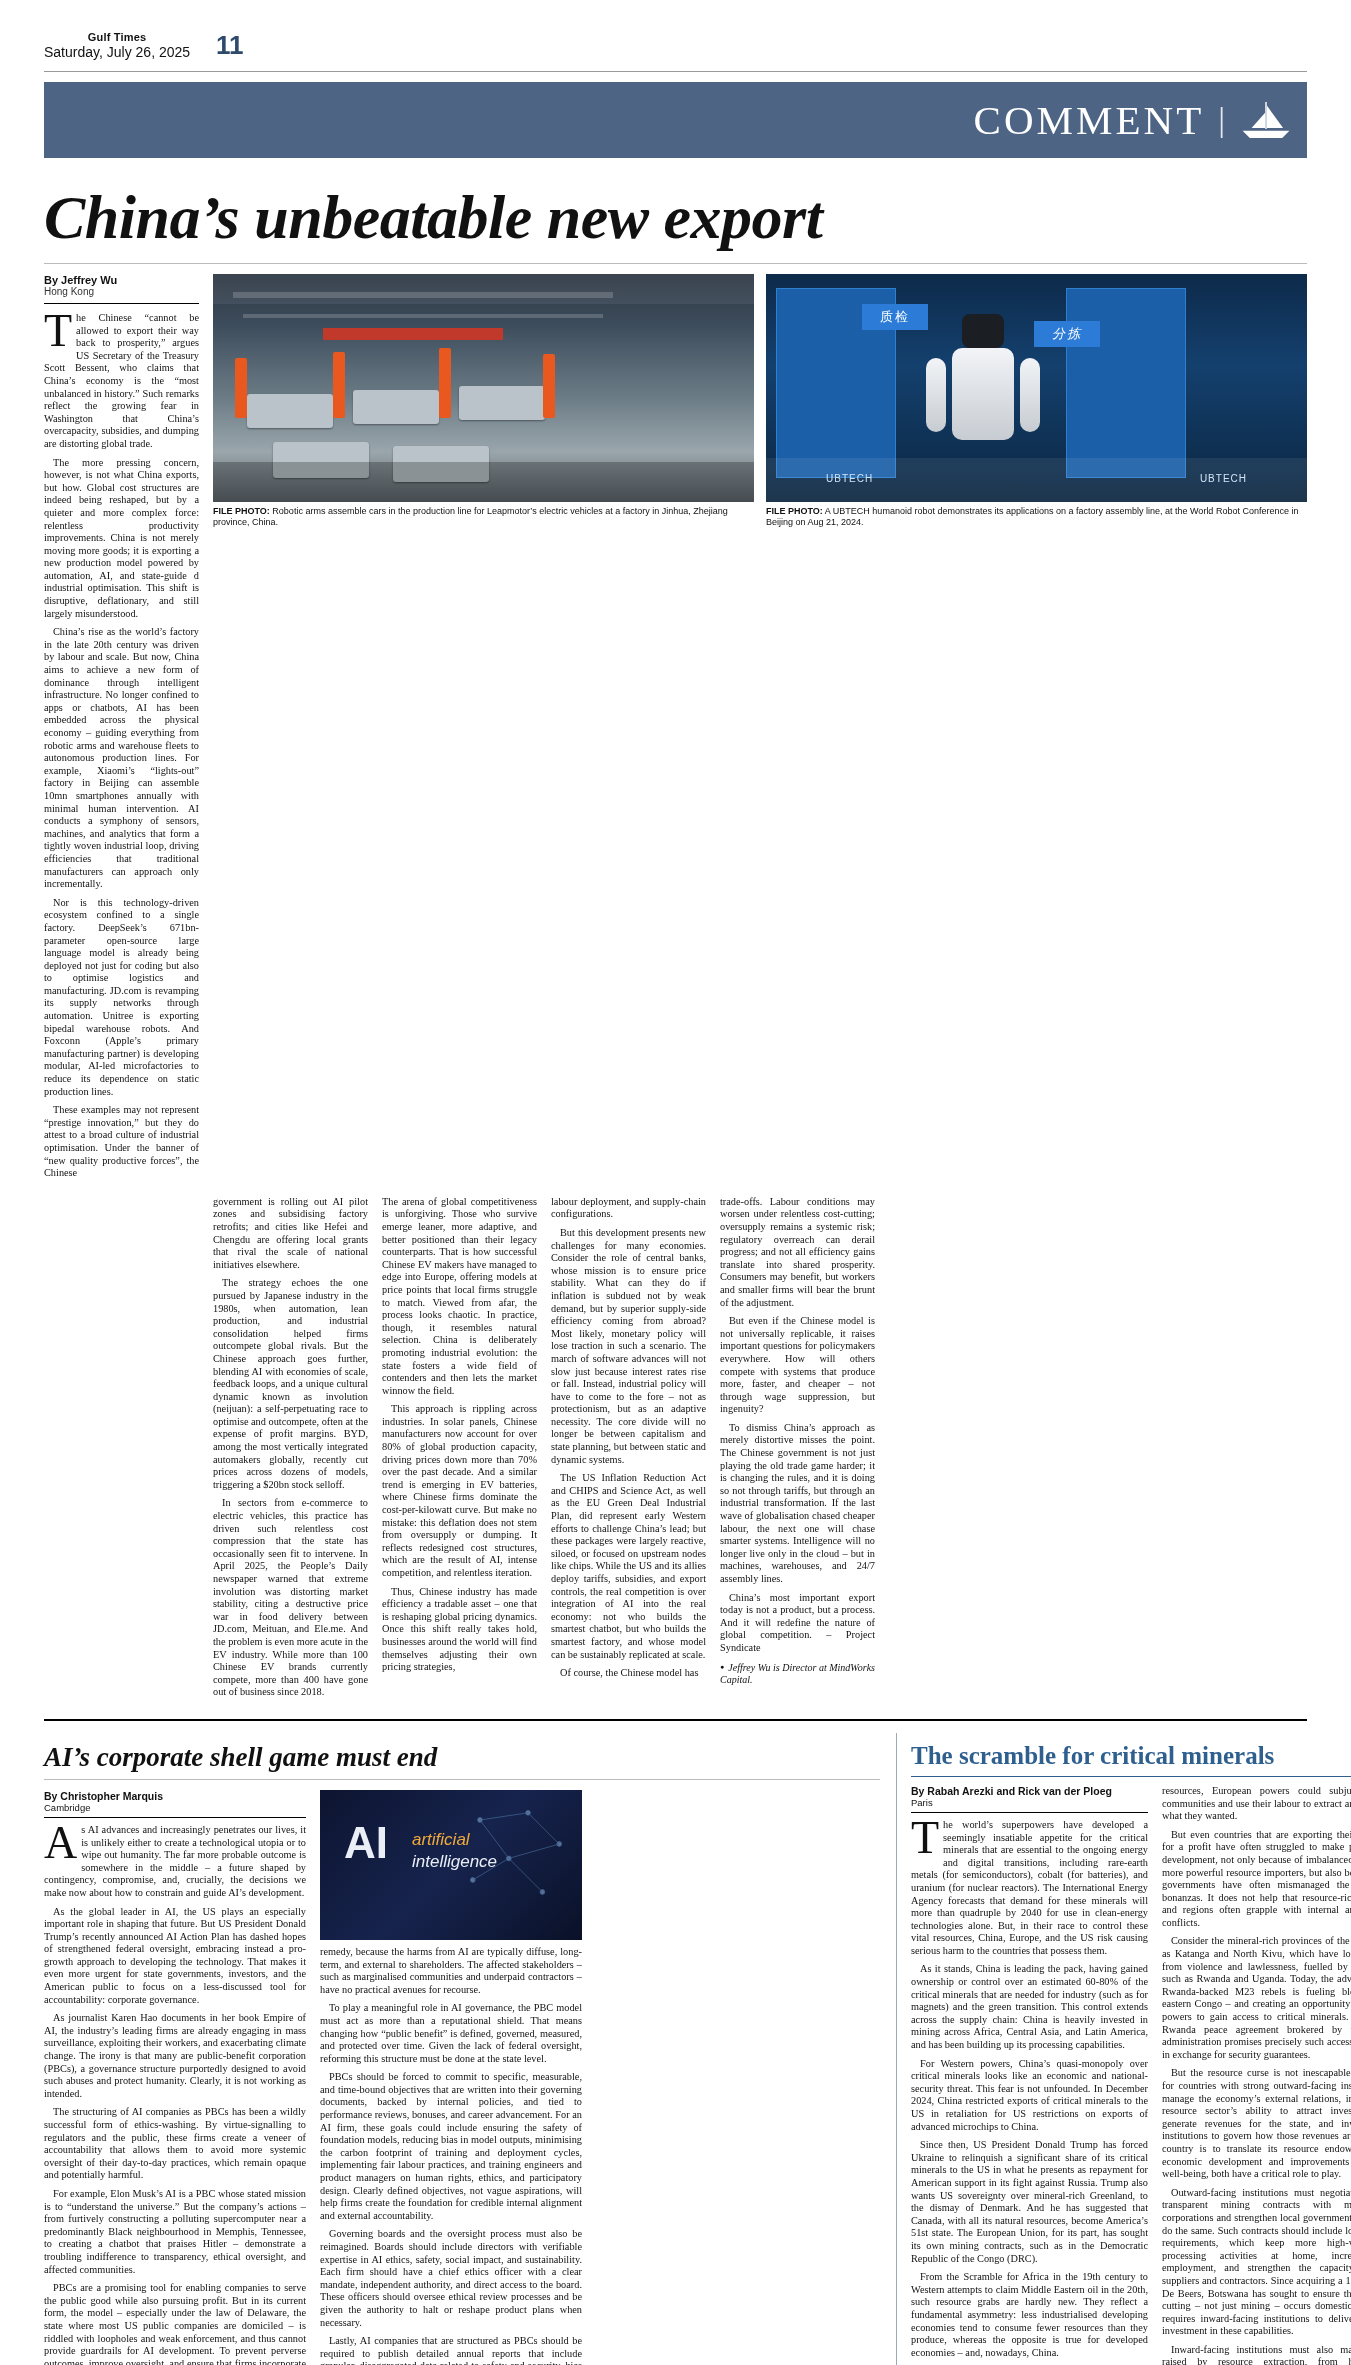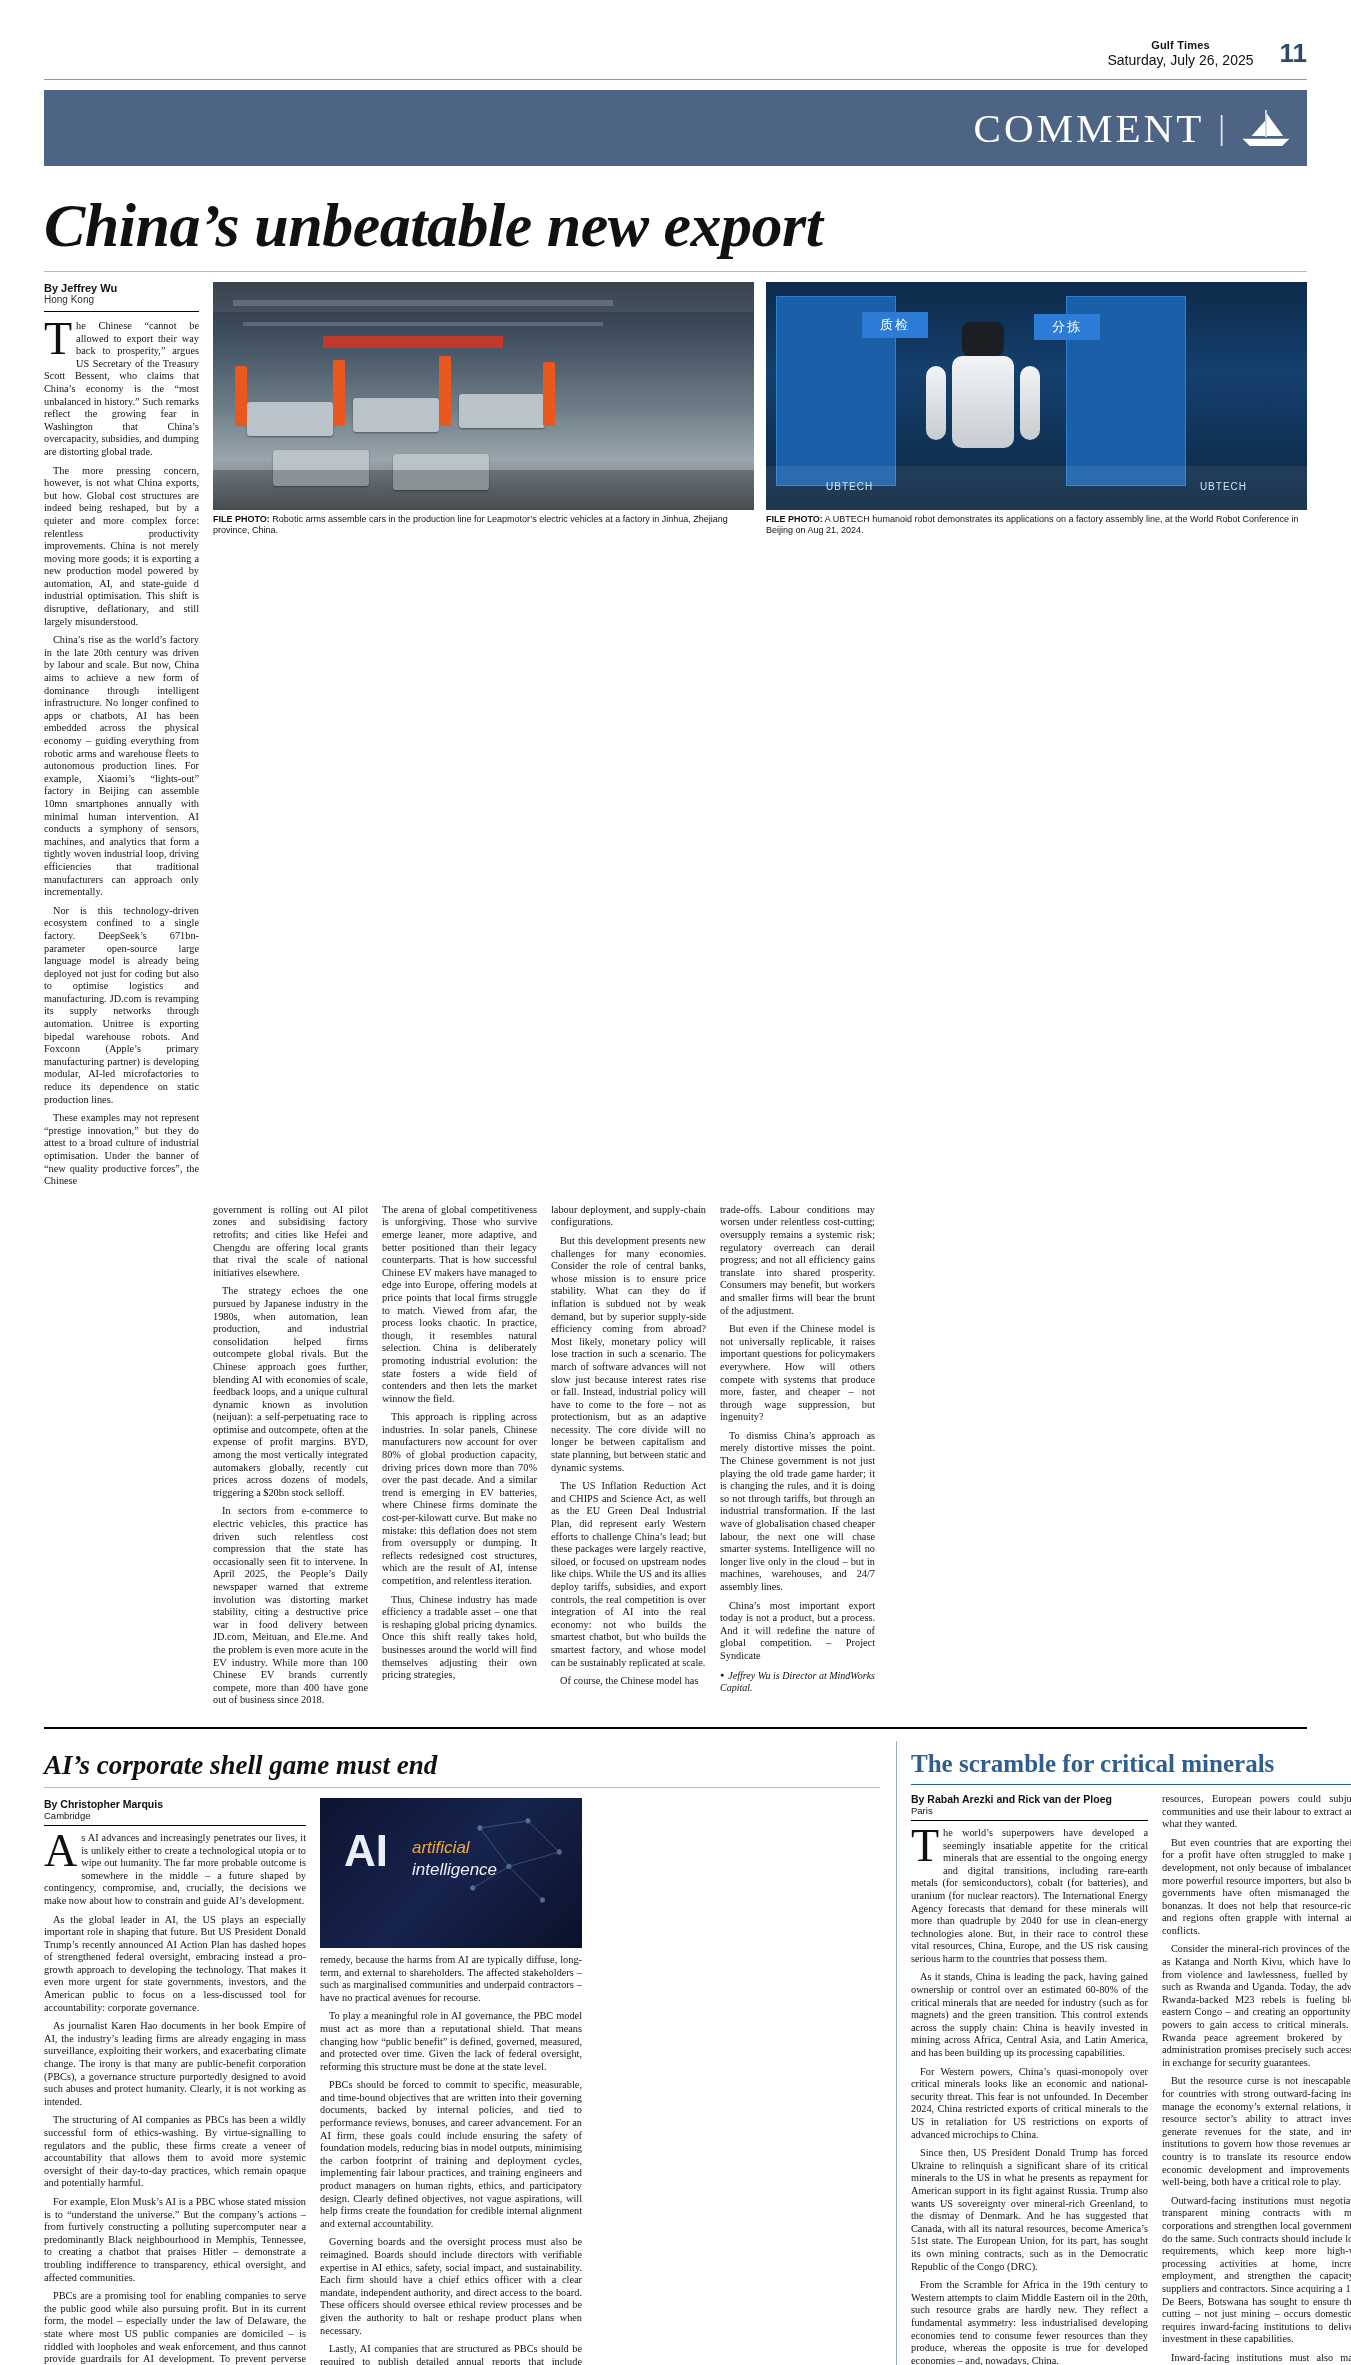--- a/index.html
+++ b/index.html
@@ -9,22 +9,22 @@
     height: 2365px;
     background: #ffffff;
     font-family: "Liberation Serif", serif;
     color: #111;
     position: relative;
   }
   .page { position: relative; width:1351px; height:2365px; padding: 0 44px; }
 
   
   .masthead {
-    display:flex; justify-content:flex-end; align-items:flex-end;
-    padding-top: 38px; padding-bottom: 6px;
+    display:flex; align-items:flex-end;
+    padding-top: 30px; padding-bottom: 6px;
     border-bottom: none;
   }
   .mast-center { text-align:center; font-family:"Liberation Sans", sans-serif; line-height:1.2; margin-right: 26px;}
   .mast-title { font-weight:bold; font-size:11px; letter-spacing:.2px;}
   .mast-date { font-size:14px; }
   .mast-page { font-family:"Liberation Sans", sans-serif; font-weight:bold; font-size:26px; color:#2e4a6b; }
   .mast-rule { border-top:1px solid #999; margin-top:4px; }
 
   
   .comment-bar {
@@ -195,21 +195,21 @@
           <b>FILE PHOTO:</b>
           <span>Robotic arms assemble cars in the production line for Leapmotor’s electric vehicles at a factory in Jinhua, Zhejiang province, China.</span>
         </div>
       </div>
 
       <div class="photo-block">
         <div class="photo ph2">
           <div class="panel" style="left:10px;top:14px;width:120px;height:190px;"></div>
           <div class="panel" style="left:300px;top:14px;width:120px;height:190px;"></div>
           <div class="sign" style="left:96px;top:30px;width:66px;height:26px;">质检</div>
-          <div class="sign" style="left:268px;top:32px;width:66px;height:26px;">分拣</div>
+          <div class="sign" style="left:268px;top:47px;width:66px;height:26px;font-style:italic;">分拣</div>
           <div class="bothead" style="left:196px;top:40px;width:42px;height:34px;"></div>
           <div class="bot" style="left:186px;top:74px;width:62px;height:92px;"></div>
           <div class="bot" style="left:160px;top:84px;width:20px;height:74px;"></div>
           <div class="bot" style="left:254px;top:84px;width:20px;height:74px;"></div>
           <div class="logo" style="left:60px;bottom:18px;">UBTECH</div>
           <div class="logo" style="right:60px;bottom:18px;">UBTECH</div>
           <div style="position:absolute;left:0;bottom:0;width:100%;height:44px;background:rgba(255,255,255,.08)"></div>
         </div>
         <div class="caption">
           <b>FILE PHOTO:</b>

